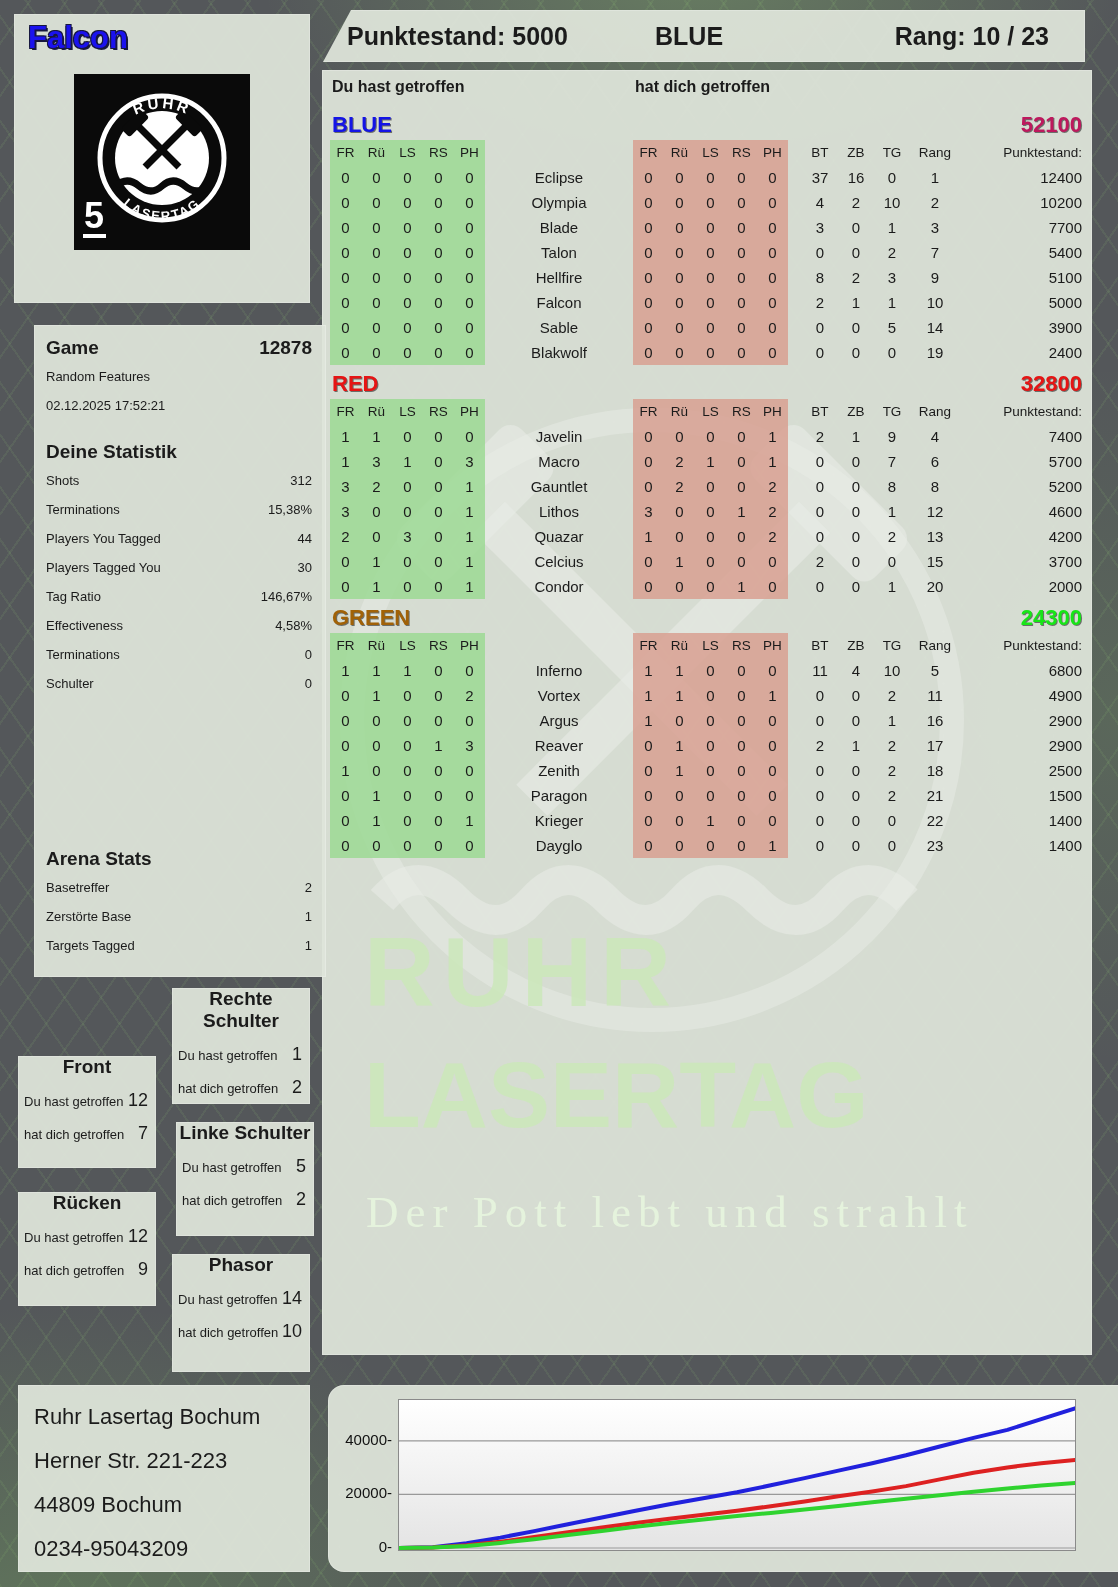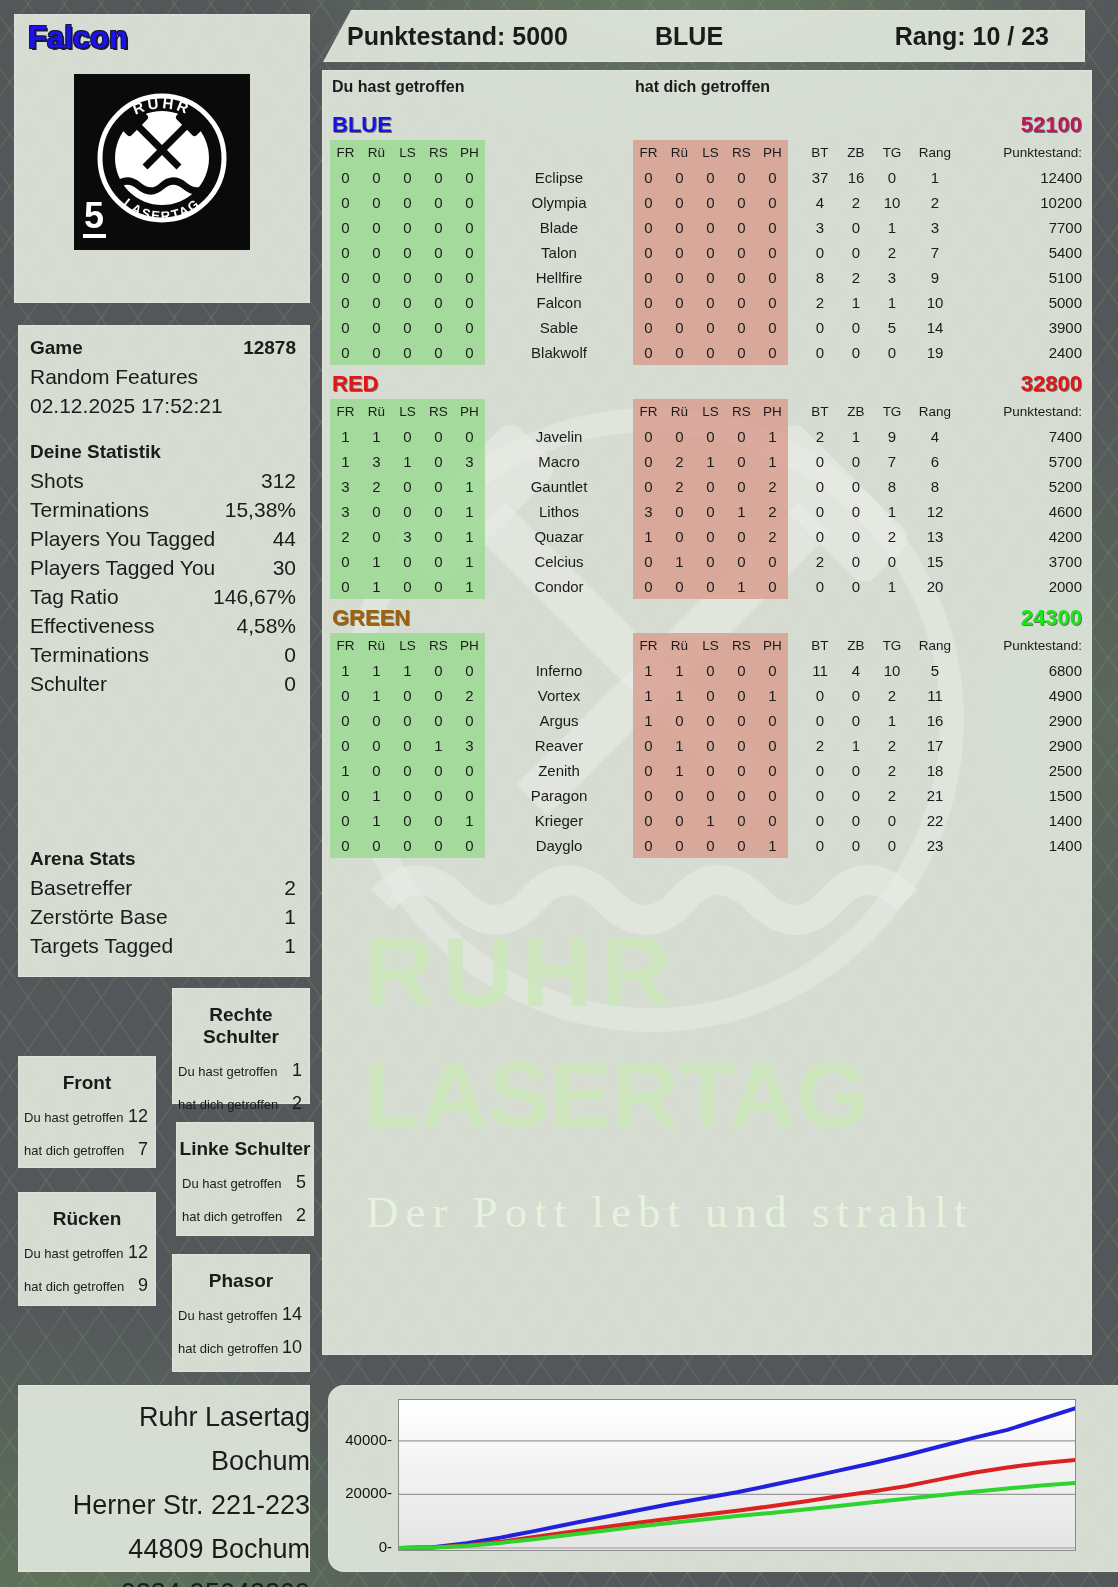--- a/index.html
+++ b/index.html
@@ -43,39 +43,39 @@
     text-shadow:1px 1px 0 rgba(20,20,20,0.55);}
   .team-section{margin-bottom:4px;}
   .team-grid{display:grid;grid-template-columns:repeat(5,31px) 148px repeat(5,31px) 14px 36px 36px 36px 50px 1fr;}
   .cell{height:25px;line-height:25px;font-size:15px;text-align:center;white-space:nowrap;}
   .cell.h{font-size:13.5px;}
   .cell.g{background:rgba(156,217,148,0.85);}
   .cell.r{background:rgba(216,160,146,0.85);}
   .cell.pr{text-align:right;padding-right:2px;}
   .cell.name{text-align:center;}
   
-  #game-panel{left:18px;top:325px;width:292px;height:652px;padding:0;}
+  #game-panel{left:34px;top:325px;width:292px;height:652px;padding:0;}
   .gp-inner{position:absolute;left:12px;right:14px;top:8px;}
-  .srow{display:flex;justify-content:space-between;font-size:21px;line-height:29px;}
+  .srow{display:flex;justify-content:space-between;font-size:13px;line-height:29px;}
   .srow.bold{font-weight:bold;font-size:19px;}
   .sp1{height:17px;} .sp2{height:146px;}
   
   .bp{position:absolute;background:rgba(222,228,218,0.94);box-shadow:0 0 0 1px rgba(255,255,255,0.22) inset;width:138px;}
   #bp-front{left:18px;top:1056px;height:112px;}
   #bp-ruecken{left:18px;top:1192px;height:114px;}
   #bp-rechts{left:172px;top:988px;height:116px;}
   #bp-links{left:176px;top:1122px;height:114px;}
   #bp-phasor{left:172px;top:1254px;height:118px;}
-  .bp-title{text-align:center;font-weight:bold;font-size:19px;margin-top:16px;}
+  .bp-title{text-align:center;font-weight:bold;font-size:19px;margin-top:0;}
   .bp-row{display:flex;justify-content:space-between;align-items:baseline;padding:0 8px 0 6px;margin-top:12px;}
   .bp-row .lbl{font-size:13px;}
   .bp-row .val{font-size:18px;}
   
   #address-panel{left:18px;top:1385px;width:292px;height:187px;padding:10px 0 0 16px;box-sizing:border-box;}
-  #address-panel div{font-size:27px;line-height:44px;text-align:right;}
+  #address-panel div{font-size:22px;line-height:44px;}
   #chart-panel{left:328px;top:1385px;width:868px;height:187px;border-radius:16px;}
   #plot{position:absolute;left:70px;top:14px;width:676px;height:150px;
     background:linear-gradient(#ffffff,#e4e4e4);border:1px solid #8a8a8a;}
   .ytick{position:absolute;left:4px;width:60px;text-align:right;font-size:15px;color:#111;}
 </style>
 </head>
 <body>
 
 <div class="panel" id="falcon-panel">
   <div id="falcon-name">Falcon</div>

